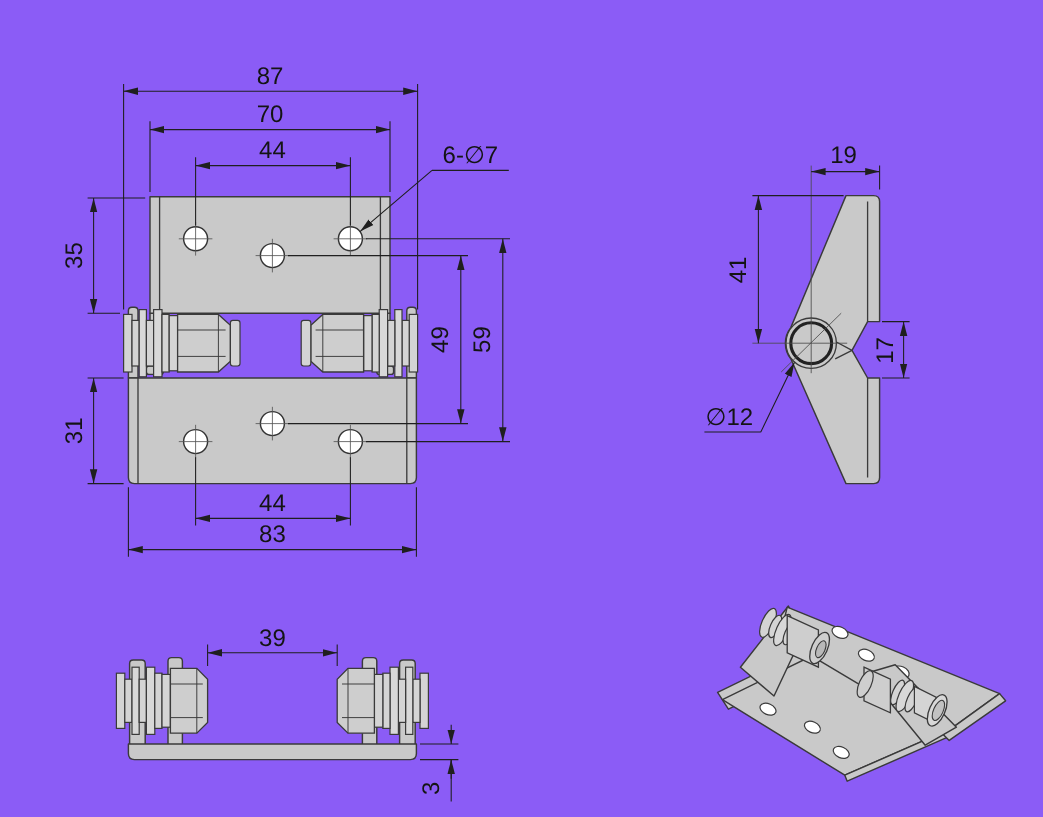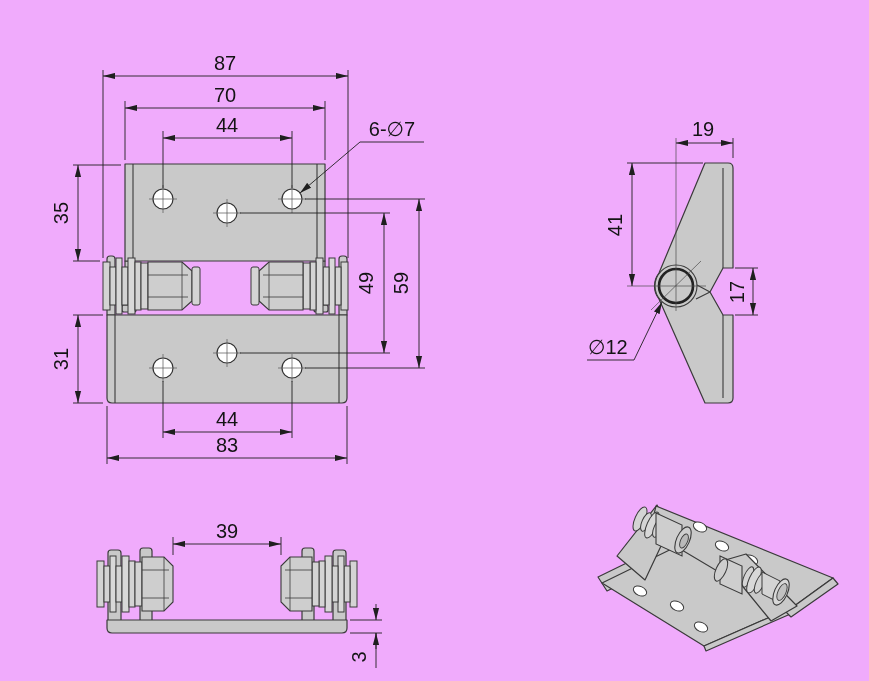--- a/index.html
+++ b/index.html
@@ -1,16 +1,16 @@
 <!DOCTYPE html>
 <html><head>
 <meta charset="utf-8">
 <style>
   html,body{margin:0;padding:0;background:#ffffff;}
-  #stage{position:relative;width:869px;height:681px;background:#f0abfc;overflow:hidden;
+  #stage{position:relative;width:869px;height:681px;background:#8b5cf6;overflow:hidden;
          font-family:"Liberation Sans",sans-serif;}
   svg{display:block;}
   .part{fill:#c9c9c9;stroke:#3a3a3a;stroke-width:1.2;stroke-linejoin:round;}
   .edge{fill:none;stroke:#3a3a3a;stroke-width:1.1;}
   .dim{stroke:#1f1f1f;stroke-width:0.9;fill:none;}
   .ctr{stroke:#4a4a4a;stroke-width:0.7;fill:none;}
   .dt{font-family:"Liberation Sans",sans-serif;font-size:20px;fill:#141414;text-anchor:middle;}
   .dts{font-family:"Liberation Sans",sans-serif;font-size:20px;fill:#141414;text-anchor:start;}
 </style>
 </head>

